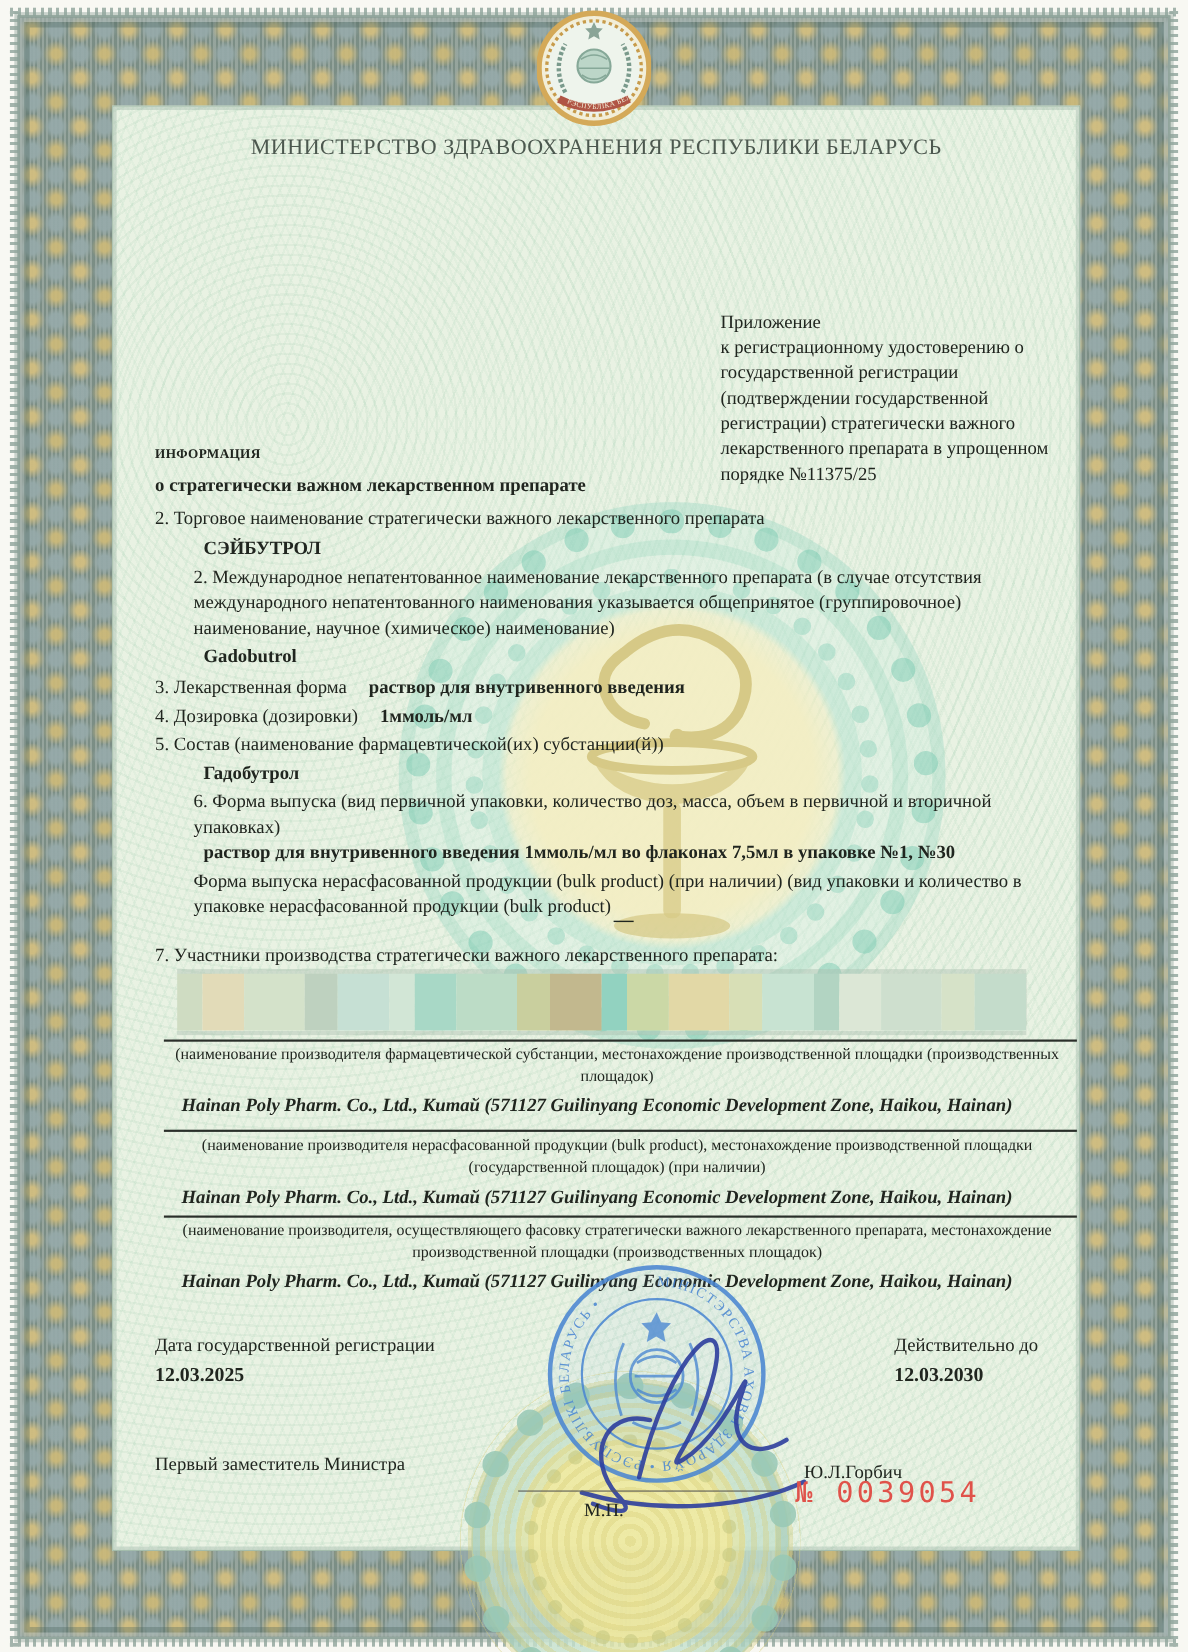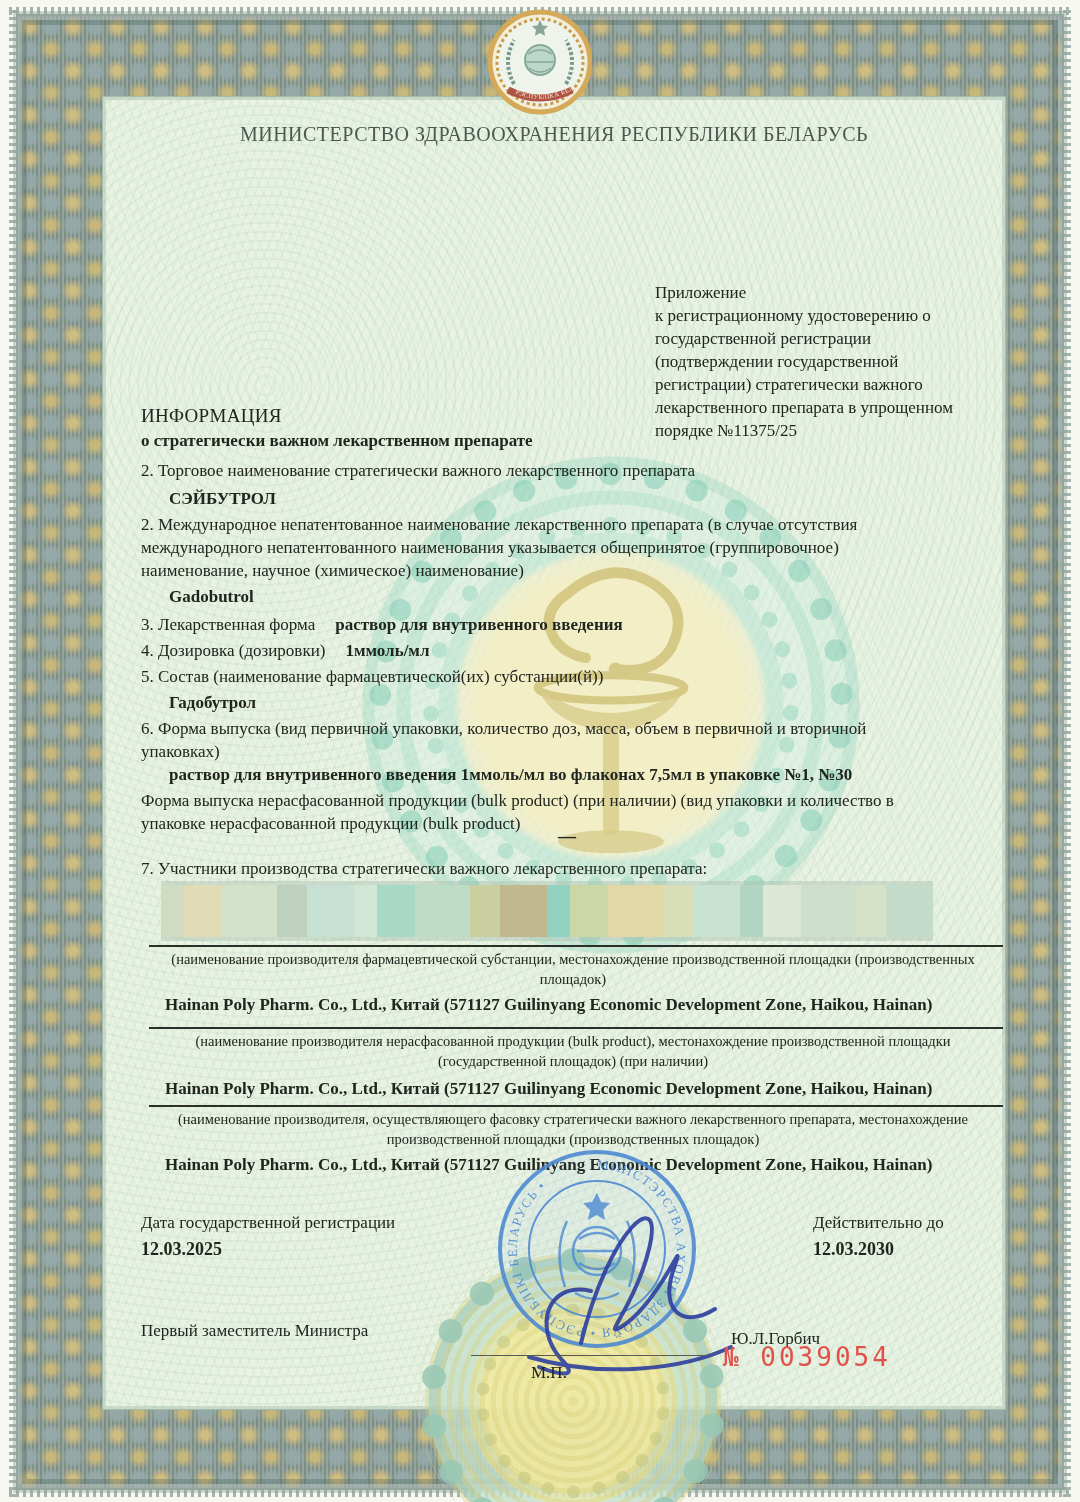--- a/index.html
+++ b/index.html
@@ -38,21 +38,20 @@
   
   .page{
     position:absolute;left:102px;top:96px;width:878px;height:1312px;
     background-color:#e9f2e3;
     background-image:
       repeating-radial-gradient(circle at 18% 22%, rgba(130,185,150,0.10) 0 2px, rgba(130,185,150,0) 2px 9px),
       repeating-linear-gradient(112deg, rgba(140,200,165,0.10) 0 2px, rgba(140,200,165,0) 2px 8px),
       repeating-linear-gradient(66deg, rgba(140,200,165,0.08) 0 2px, rgba(140,200,165,0) 2px 8px);
     border:1px solid #a3bcab;
     box-shadow:inset 0 0 0 3px rgba(150,175,160,0.35);
-    padding-left:24px;
   }
   .abs{position:absolute;}
   
   .watermark{
     position:absolute;left:258px;top:358px;width:500px;height:500px;border-radius:50%;
     background:
       radial-gradient(circle,
         rgba(243,238,196,0.95) 0 128px,
         rgba(243,238,196,0.55) 150px,
         rgba(178,226,208,0.50) 158px 172px,
@@ -79,42 +78,42 @@
   .doc-title{
     position:absolute;left:0;top:58px;width:100%;text-align:center;
     font-size:30px;font-weight:bold;letter-spacing:1.5px;word-spacing:14px;color:#3d5248;
   }
   .appendix{
     position:absolute;left:552px;top:152px;width:330px;
     font-size:17px;line-height:23px;white-space:pre-line;margin-top:32px;
   }
   
   .t{font-size:17px;line-height:23px;}
-  .prewrap{white-space:pre-line;}
+  .prewrap{white-space:pre-line;margin-left:35px;}
   .lbl{position:absolute;left:38px;right:4px;}
-  .val{position:absolute;left:66px;font-weight:bold;}
+  .val{position:absolute;left:82px;font-weight:bold;}
   .inline-val{font-weight:bold;margin-left:20px;}
-  .h-info{position:absolute;left:38px;top:308px;font-size:19px;font-weight:normal;letter-spacing:.3px;}
+  .h-info{position:absolute;left:38px;top:308px;font-size:12px;font-weight:bold;letter-spacing:.3px;}
   .h-sub{position:absolute;left:38px;top:334px;font-size:17px;font-weight:bold;}
   .dash{position:absolute;left:455px;top:729px;font-weight:bold;font-size:18px;}
   
   .redacted{
     position:absolute;left:58px;top:788px;width:772px;height:52px;
     display:flex;overflow:hidden;filter:blur(0.4px);
     box-shadow:0 -4px 0 rgba(170,190,175,0.45), 0 4px 0 rgba(170,190,175,0.45);
   }
   .redacted div{height:100%;}
   
   .rule{position:absolute;left:46px;right:2px;border-top:2px solid #2a2f2a;}
   .cap{
     position:absolute;left:38px;right:0;text-align:center;
     font-size:14.5px;line-height:20px;white-space:pre-line;
   }
   .mfr{
-    position:absolute;left:62px;font-size:17px;font-weight:bold;white-space:nowrap;
+    position:absolute;left:62px;font-size:17px;font-weight:bold;white-space:nowrap;font-style:italic;
   }
   
   .date-lbl{font-size:17px;}
   .date-val{font-size:18px;font-weight:bold;text-align:right;}
   
   .signer{position:absolute;left:38px;top:1224px;font-size:17px;}
   .sig-name{position:absolute;left:628px;top:1232px;font-size:17px;}
   .cert-no{
     position:absolute;left:620px;top:1245px;
     font-family:"DejaVu Sans Mono", monospace;

